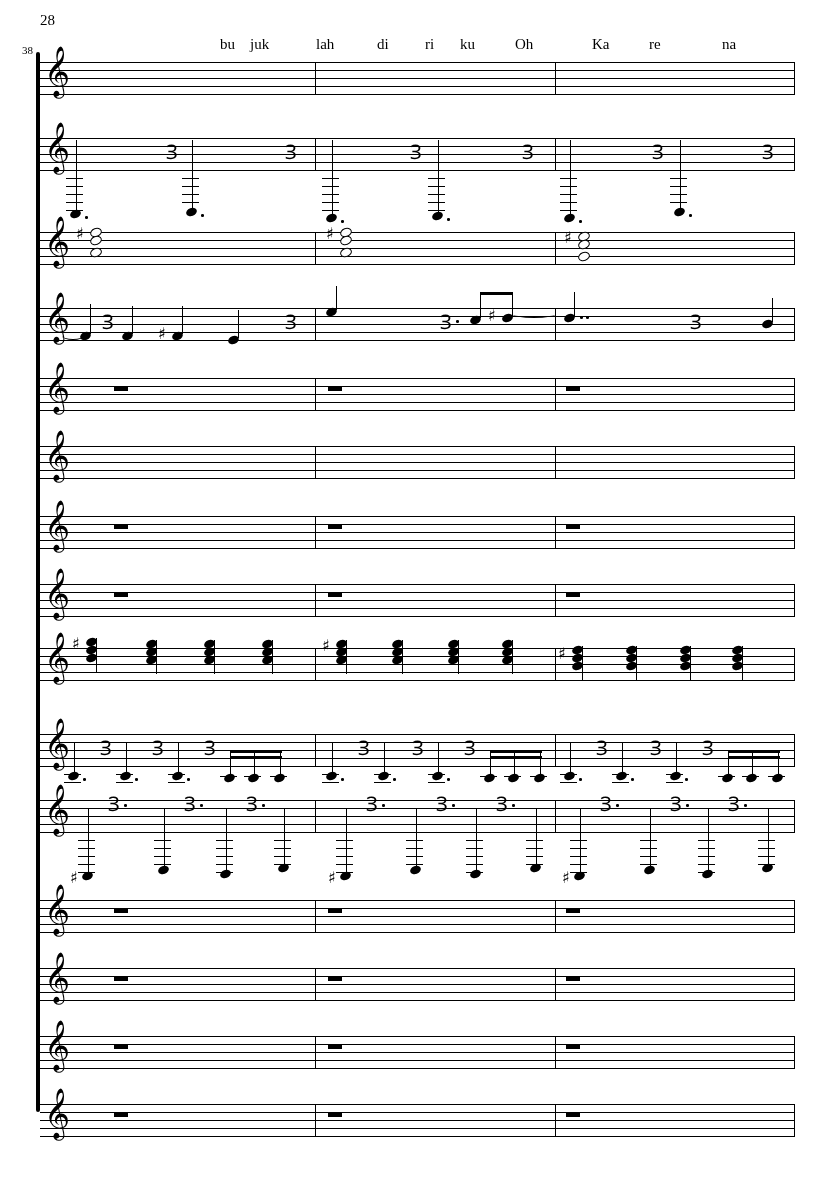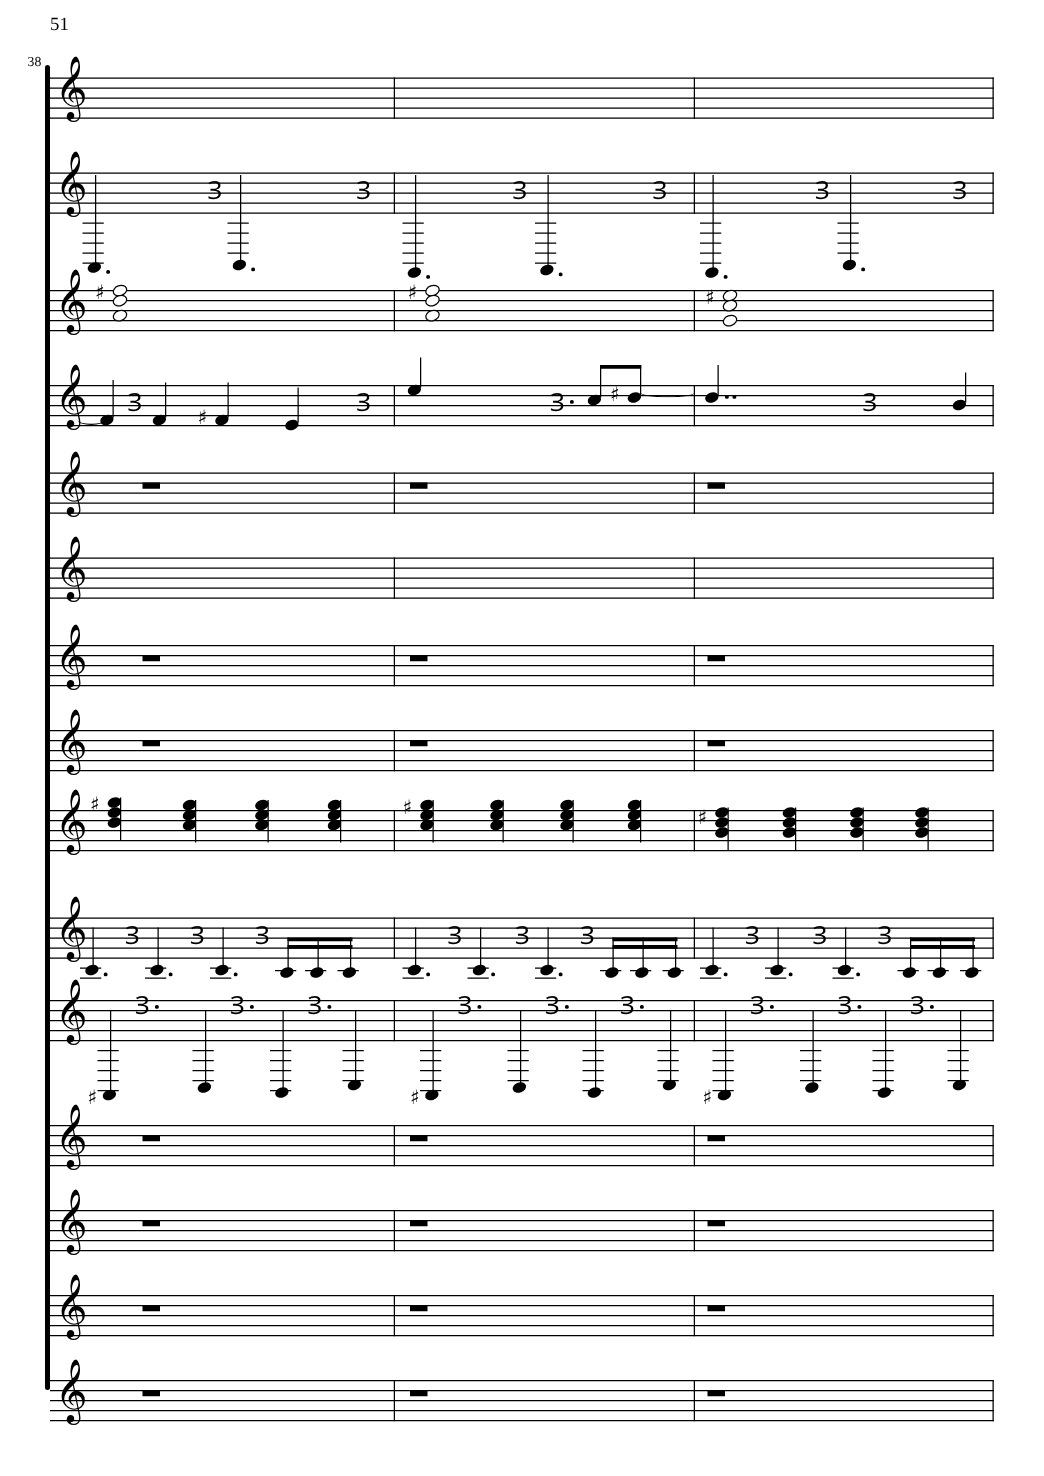--- a/index.html
+++ b/index.html
@@ -36,23 +36,35 @@
   .flagrest{position:absolute;font-size:20px;font-family:"DejaVu Sans",sans-serif;line-height:1;}
   .acc{position:absolute;font-size:16px;font-family:"DejaVu Sans",sans-serif;line-height:1;}
   .dot{position:absolute;width:2.6px;height:2.6px;background:#000;border-radius:50%;}
   .tie{position:absolute;border-bottom:1.4px solid #000;border-radius:50%;height:7px;}
 </style>
 </head>
 <body>
 
 <div class="page">
 
-  <div class="page-number">51</div>
+  <div class="page-number">28</div>
   <div class="measure-number">38</div>
 
+  <div class="lyrics">
+    <span class="lyric" style="left:220px">bu</span>
+    <span class="lyric" style="left:250px">juk</span>
+    <span class="lyric" style="left:316px">lah</span>
+    <span class="lyric" style="left:377px">di</span>
+    <span class="lyric" style="left:425px">ri</span>
+    <span class="lyric" style="left:460px">ku</span>
+    <span class="lyric" style="left:515px">Oh</span>
+    <span class="lyric" style="left:592px">Ka</span>
+    <span class="lyric" style="left:649px">re</span>
+    <span class="lyric" style="left:722px">na</span>
+  </div>
 
   <div class="system-bracket"></div>
 
   <div class="staff" style="top:62px">
     <div class="line l0"></div>
     <div class="line l1"></div>
     <div class="line l2"></div>
     <div class="line l3"></div>
     <div class="line l4"></div>
     <div class="clef">𝄞</div>

